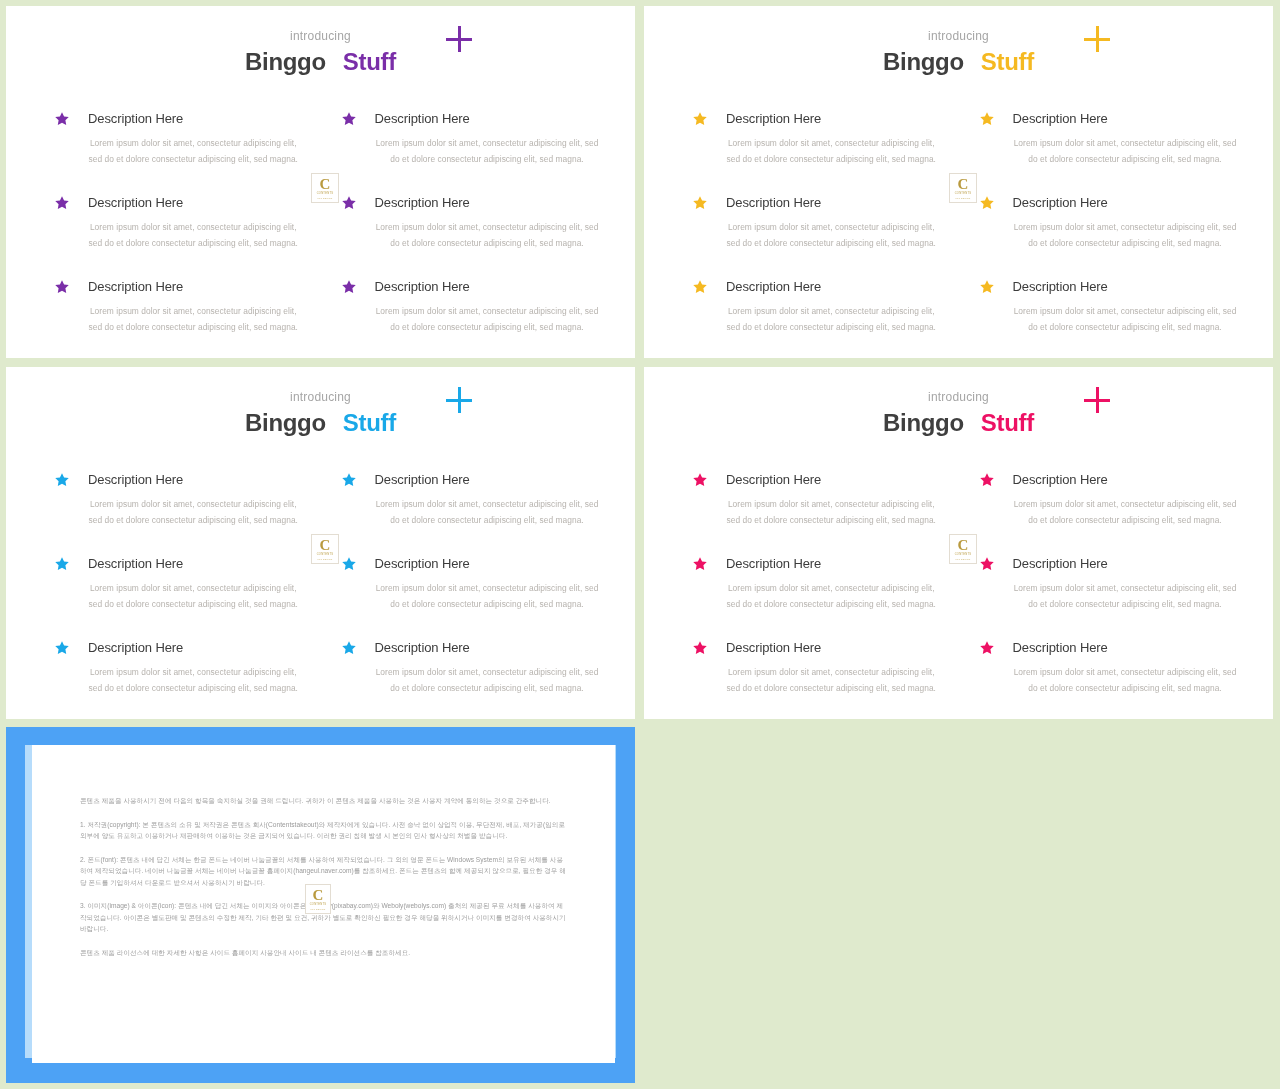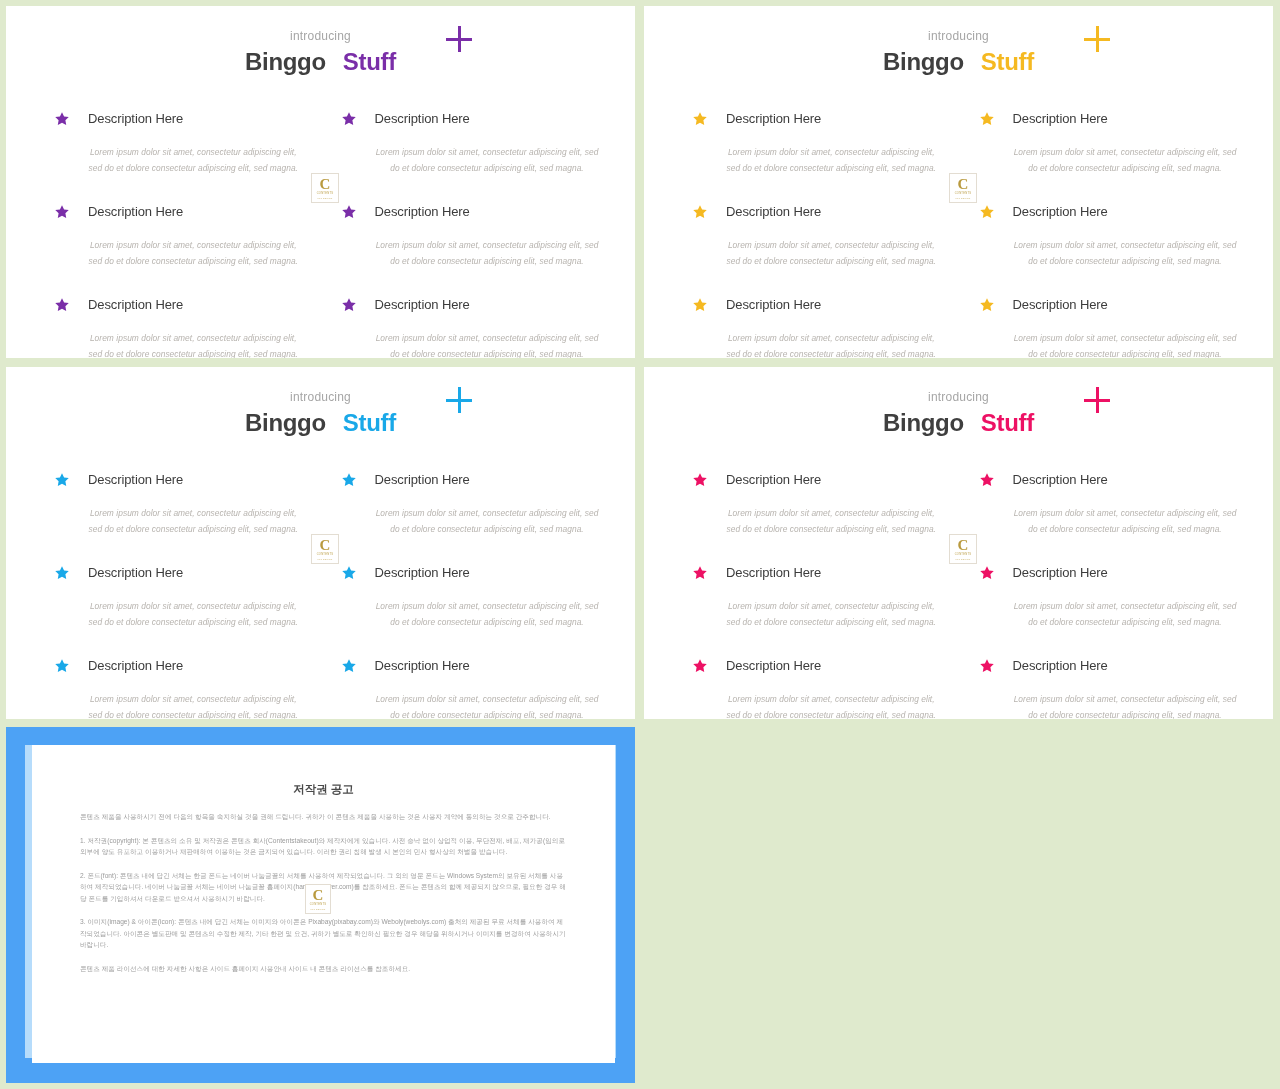--- a/index.html
+++ b/index.html
@@ -87,28 +87,27 @@
     margin-right:18px;
     display:block;
   }
   .item-title{
     font-size:13px;
     color:#3c3c3c;
     letter-spacing:-.1px;
     line-height:18px;
   }
   .item-body{
-    margin-top:16px;
+    margin-top:7px;
     margin-left:34px;
     font-size:8.4px;
     line-height:15.5px;
     color:#b7b3ae;
     max-width:225px;
     letter-spacing:.05px;
-    font-style:italic;
   }
 
   
   .logo{
     position:absolute;
     left:305px;top:167px;
     width:28px;height:30px;
     background:#ffffff;
     border:1px solid #e3ddd2;
     box-sizing:border-box;
@@ -500,21 +499,20 @@
     <div class="logo">
       <div class="c">C</div>
       <div class="l1">CONTENTS</div>
       <div class="l2">PPT   DESIGN</div>
     </div>
   </div>
 
   <div class="frame">
     <div class="frame-inner"></div>
     <div class="doc">
-      <div class="doc-title">저작권 공고</div>
       <div class="doc-p">콘텐츠 제품을 사용하시기 전에 다음의 항목을 숙지하실 것을 권해 드립니다. 귀하가 이 콘텐츠 제품을 사용하는 것은 사용자 계약에 동의하는 것으로 간주합니다.</div>
       <div class="doc-p tight">
         <span>1. 저작권(copyright):</span>
         <span>본 콘텐츠의 소유 및 저작권은 콘텐츠 회사(Contentstakeout)와 제작자에게 있습니다. 사전 승낙 없이 상업적 이용, 무단전재, 배포, 재가공(임의로 외부에 양도 유포하고 이용하거나 재판매하여 이용하는 것은 금지되어 있습니다. 이러한 권리 침해 발생 시 본인의 민사 형사상의 처벌을 받습니다.</span>
       </div>
       <div class="doc-p tight">
         <span>2. 폰트(font):</span>
         <span>콘텐츠 내에 담긴 서체는 한글 폰트는 네이버 나눔글꼴의 서체를 사용하여 제작되었습니다. 그 외의 영문 폰트는 Windows System의 보유된 서체를 사용하여 제작되었습니다. 네이버 나눔글꼴 서체는 네이버 나눔글꼴 홈페이지(hangeul.naver.com)를 참조하세요. 폰트는 콘텐츠의 함께 제공되지 않으므로, 필요한 경우 해당 폰트를 기입하셔서 다운로드 받으셔서 사용하시기 바랍니다.</span>
       </div>
       <div class="doc-p tight">

